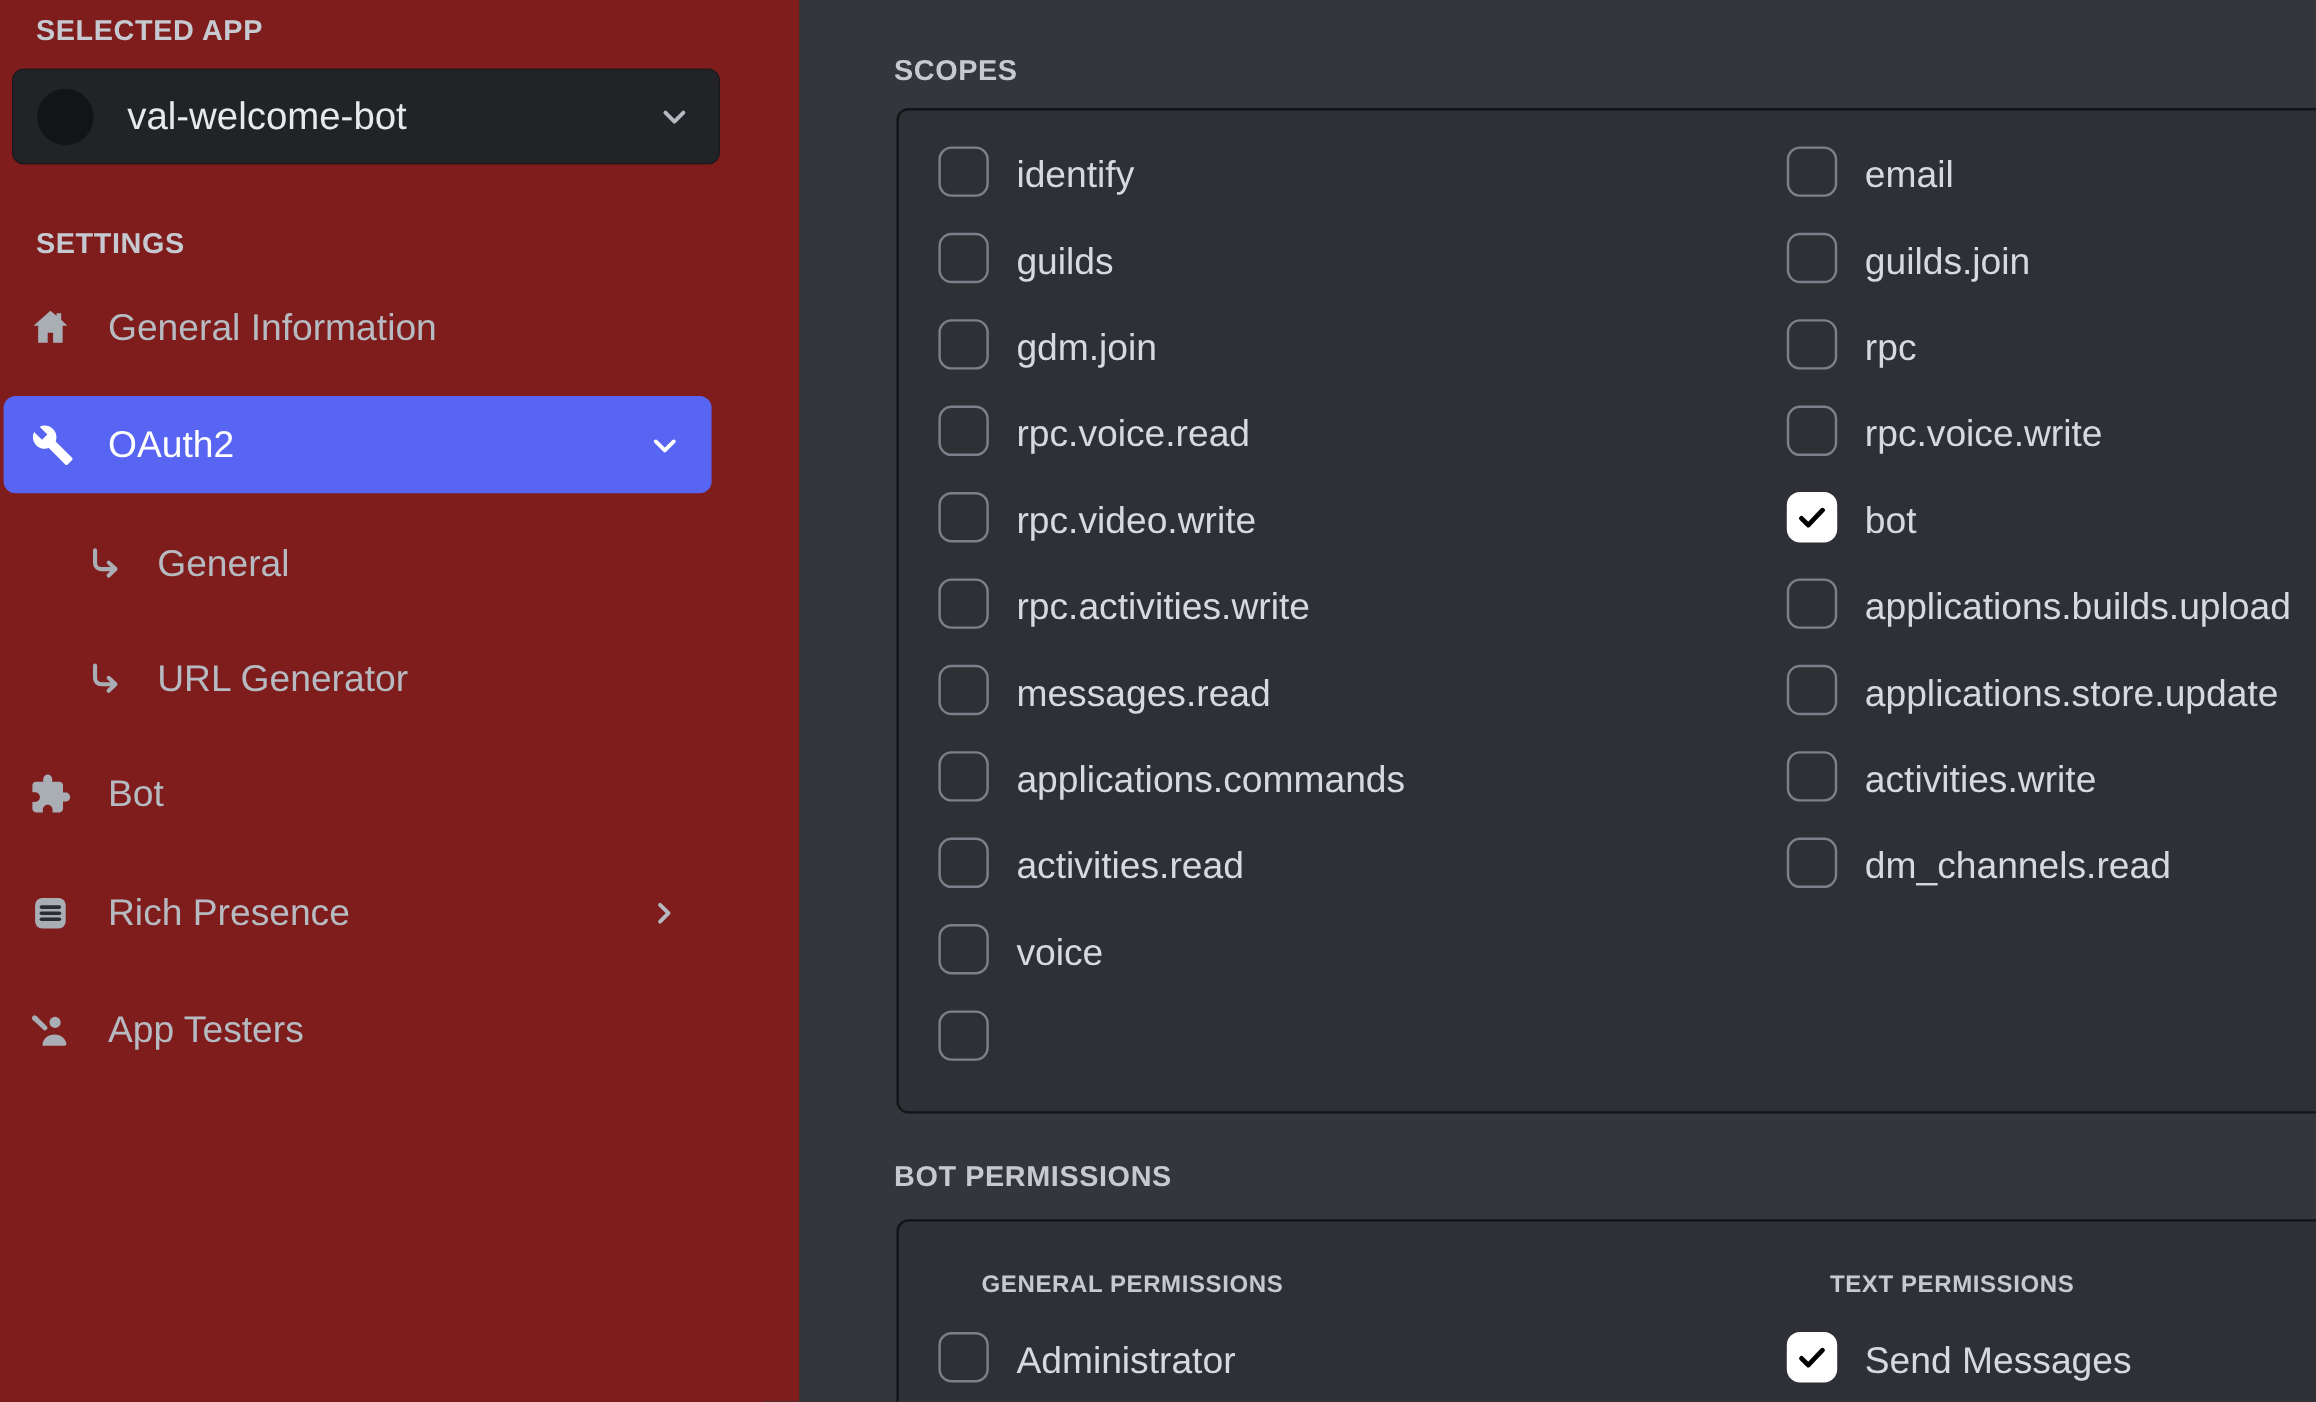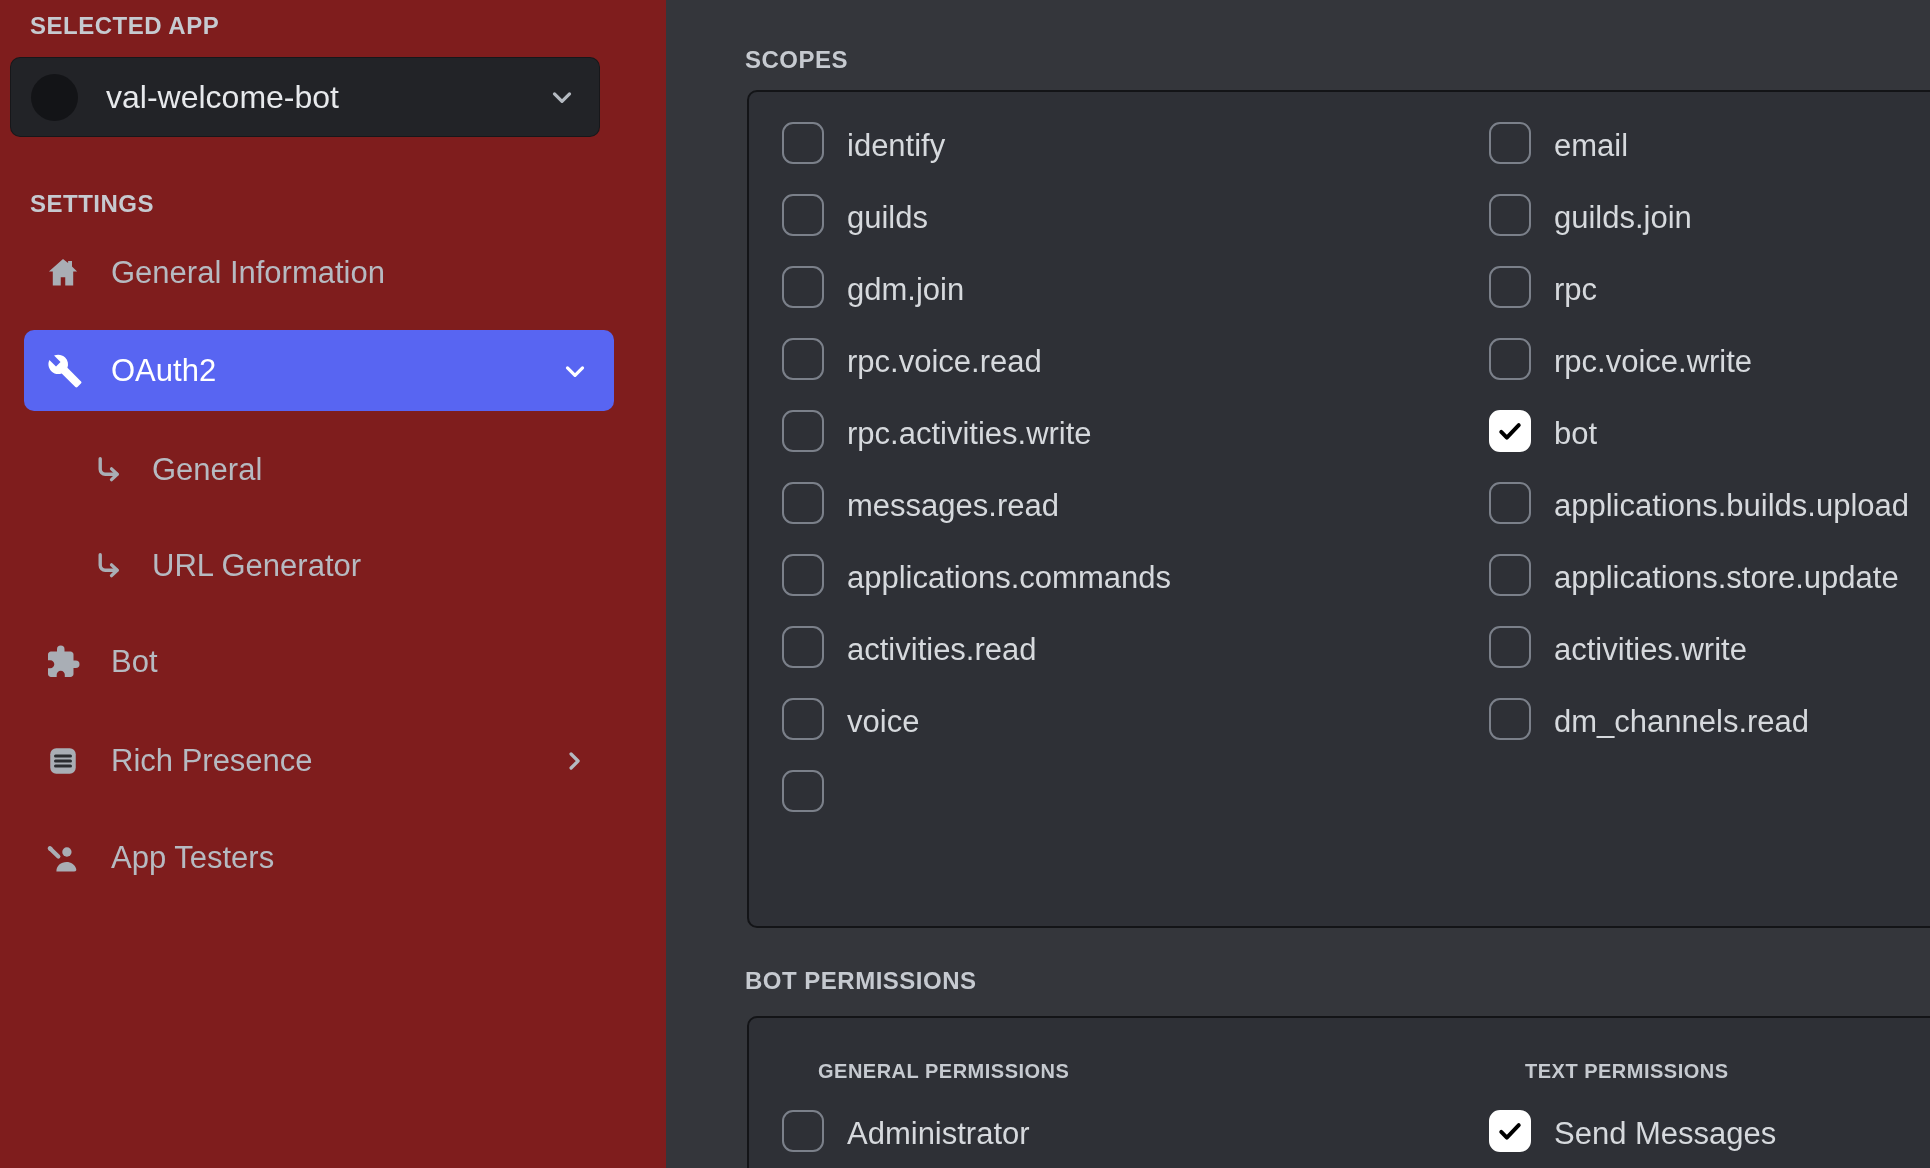--- a/index.html
+++ b/index.html
@@ -21,21 +21,21 @@
   .app-select {
     position:absolute; left:10px; top:57px; width:590px; height:80px;
     background:#222327; border:1px solid rgba(0,0,0,.32); border-radius:10px; cursor:pointer;
   }
   .app-avatar { position:absolute; left:20px; top:16px; width:47px; height:47px; border-radius:50%; background:#131417; }
   .app-name { position:absolute; left:95px; top:50%; transform:translateY(-50%); font-size:32px; font-weight:500; color:#e7e9ec; white-space:nowrap; }
   .chev { display:flex; }
   .chev svg { width:30px; height:30px; }
   .app-select .chev { position:absolute; right:22px; top:50%; transform:translateY(-50%); color:#b5bac1; }
 
-  .nav-item { position:absolute; left:24px; width:590px; height:78px; color:#b6bac1; cursor:pointer; }
+  .nav-item { position:absolute; left:3px; width:590px; height:78px; color:#b6bac1; cursor:pointer; }
   .nav-icon { position:absolute; left:20px; top:50%; transform:translateY(-50%); width:38px; height:38px; color:#a9aeb5; display:flex; align-items:center; justify-content:center; }
   .nav-icon svg { width:36px; height:36px; }
   .nav-label { position:absolute; left:87px; top:50%; transform:translateY(-50%); font-size:31px; white-space:nowrap; }
 
   #nav-general-information { top:234px; }
   #nav-oauth2 { top:330px; height:81px; background:#5865f2; border-radius:10px; color:#ffffff; }
   #nav-oauth2 .nav-icon { color:#ffffff; left:22px; }
   #nav-oauth2 .nav-label { font-weight:500; }
   #nav-oauth2 .chev { position:absolute; right:24px; top:50%; transform:translateY(-50%); color:#ffffff; }
   #nav-sub-general { top:431px; }
@@ -200,20 +200,24 @@
             <span class="checkbox"></span>
             <span class="check-label">guilds</span>
           </div>
           <div class="check-row">
             <span class="checkbox"></span>
             <span class="check-label">gdm.join</span>
           </div>
           <div class="check-row">
             <span class="checkbox"></span>
             <span class="check-label">rpc.voice.read</span>
+          </div>
+          <div class="check-row">
+            <span class="checkbox"></span>
+            <span class="check-label">rpc.video.write</span>
           </div>
           <div class="check-row">
             <span class="checkbox"></span>
             <span class="check-label">rpc.activities.write</span>
           </div>
           <div class="check-row">
             <span class="checkbox"></span>
             <span class="check-label">messages.read</span>
           </div>
           <div class="check-row">

